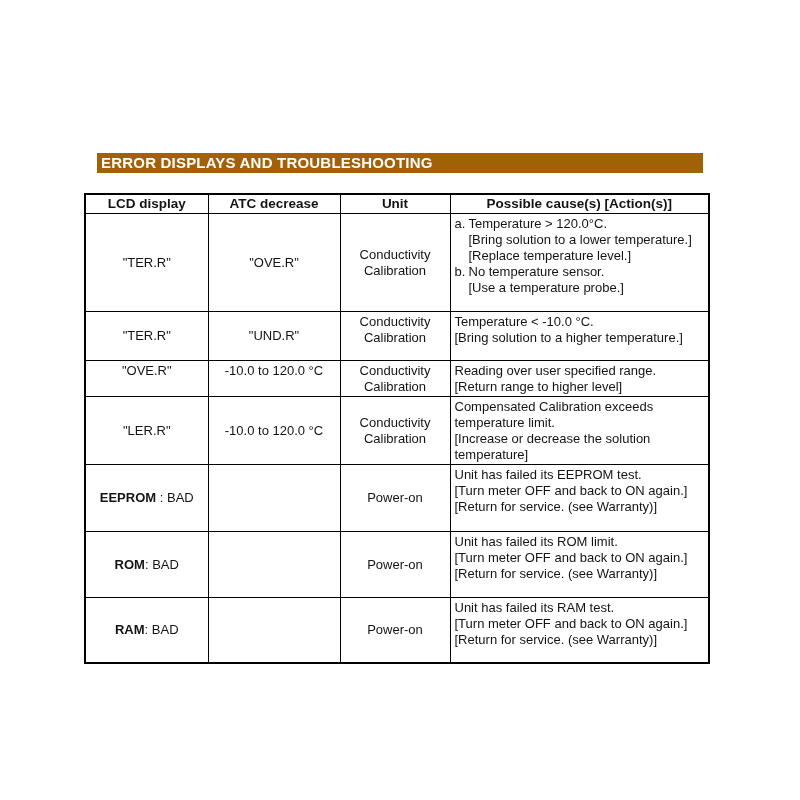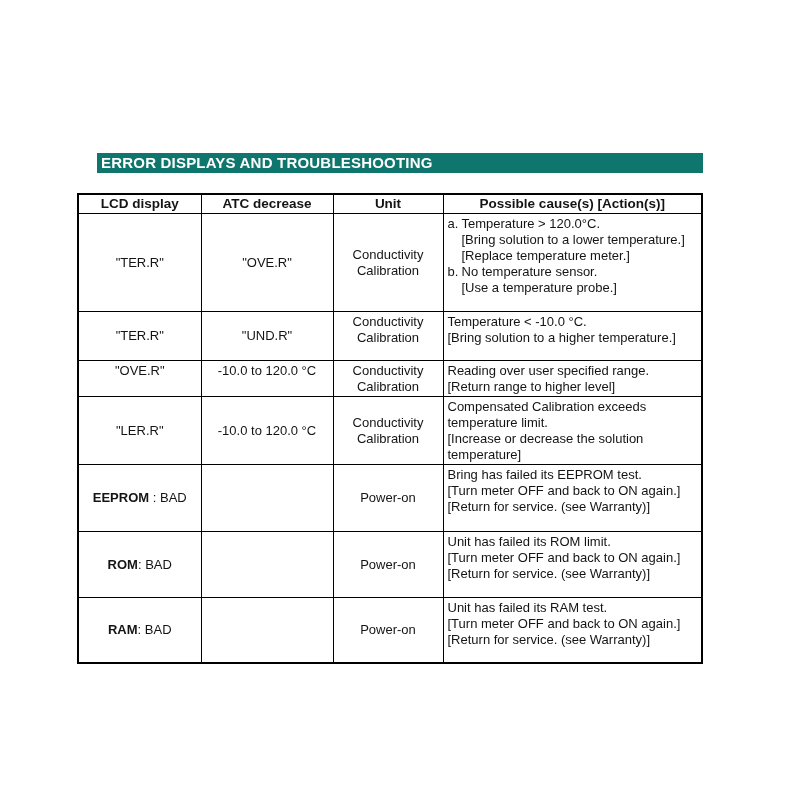--- a/index.html
+++ b/index.html
@@ -17,33 +17,33 @@
     height: 800px;
     background: #ffffff;
     overflow: hidden;
   }
   .title-bar {
     position: absolute;
     left: 97px;
     top: 153px;
     width: 606px;
     height: 20px;
-    background: #0f766e;
+    background: #a16207;
     color: #ffffff;
     font-size: 15px;
     font-weight: bold;
     line-height: 20px;
     padding-left: 4px;
     box-sizing: border-box;
     white-space: nowrap;
     letter-spacing: 0.2px;
   }
   table.troubleshooting {
     position: absolute;
-    left: 77px;
+    left: 84px;
     top: 193px;
     width: 624px;
     border-collapse: collapse;
     table-layout: fixed;
     border: 2px solid #000000;
     font-size: 13px;
     line-height: 16px;
   }
   th, td {
     border: 1.5px solid #000000;
@@ -105,21 +105,21 @@
         <tr style="height: 98px;">
           <td class="cc va-middle"><span>"TER.R"</span></td>
           <td class="cc va-middle">"OVE.R"</td>
           <td class="cc va-middle">Conductivity Calibration</td>
           <td class="cause">
             <div class="cause-item">
               <div class="cause-prefix">a.</div>
               <div class="cause-segments">
                 <div>Temperature &gt; 120.0°C.</div>
                 <div>[Bring solution to a lower temperature.]</div>
-                <div>[Replace temperature meter.]</div>
+                <div>[Replace temperature level.]</div>
               </div>
             </div>
             <div class="cause-item">
               <div class="cause-prefix">b.</div>
               <div class="cause-segments">
                 <div>No temperature sensor.</div>
                 <div>[Use a temperature probe.]</div>
               </div>
             </div>
           </td>
@@ -163,21 +163,21 @@
             </div>
           </td>
         </tr>
         <tr style="height: 67px;">
           <td class="cc va-middle"><span class="lcd-bold">EEPROM</span><span> : BAD</span></td>
           <td class="cc va-middle"></td>
           <td class="cc va-middle">Power-on</td>
           <td class="cause">
             <div class="cause-item">
               <div class="cause-segments">
-                <div>Bring has failed its EEPROM test.</div>
+                <div>Unit has failed its EEPROM test.</div>
                 <div>[Turn meter OFF and back to ON again.]</div>
                 <div>[Return for service. (see Warranty)]</div>
               </div>
             </div>
           </td>
         </tr>
         <tr style="height: 66px;">
           <td class="cc va-middle"><span class="lcd-bold">ROM</span><span>: BAD</span></td>
           <td class="cc va-middle"></td>
           <td class="cc va-middle">Power-on</td>

